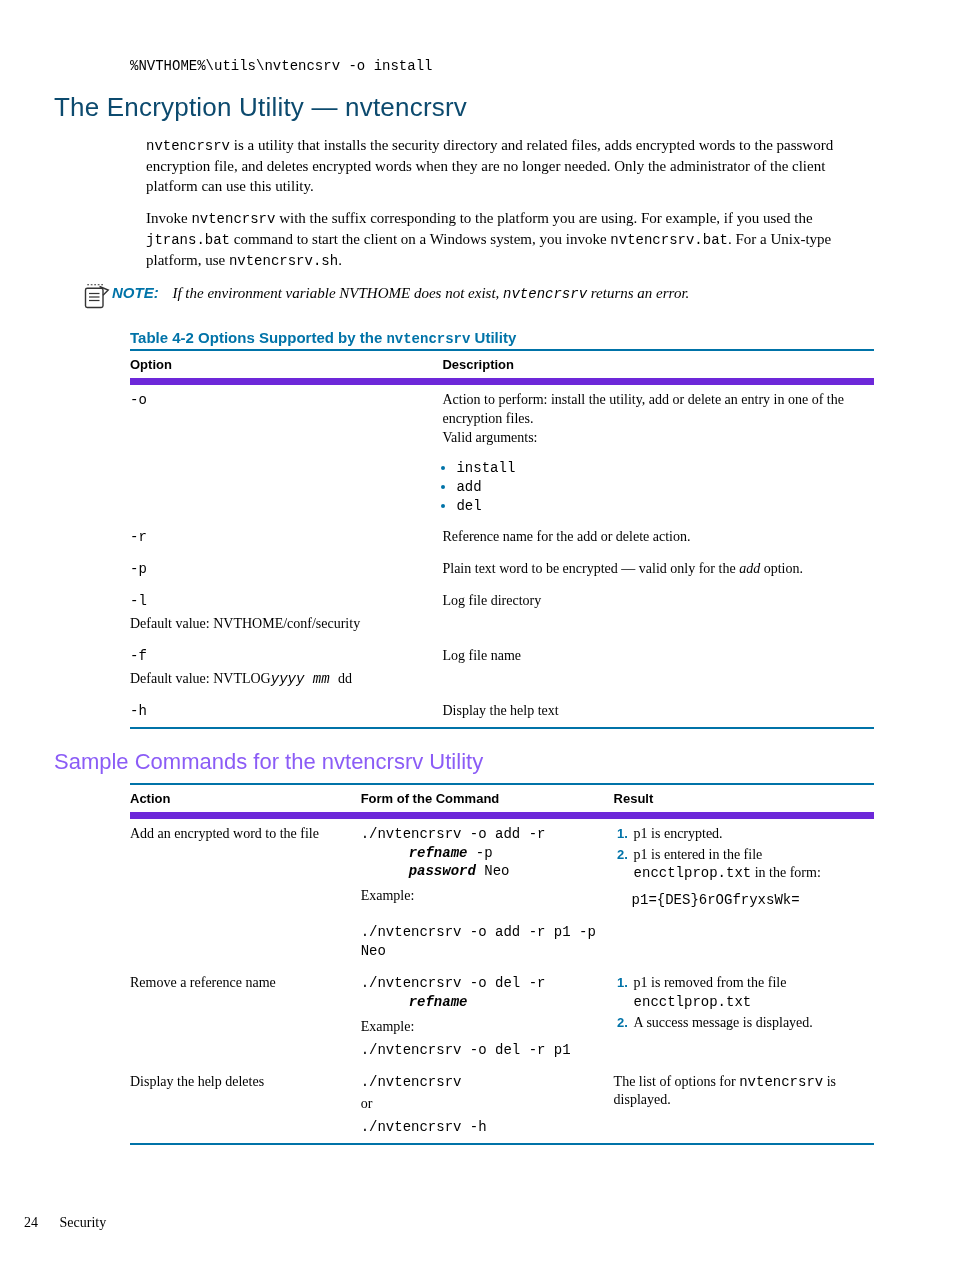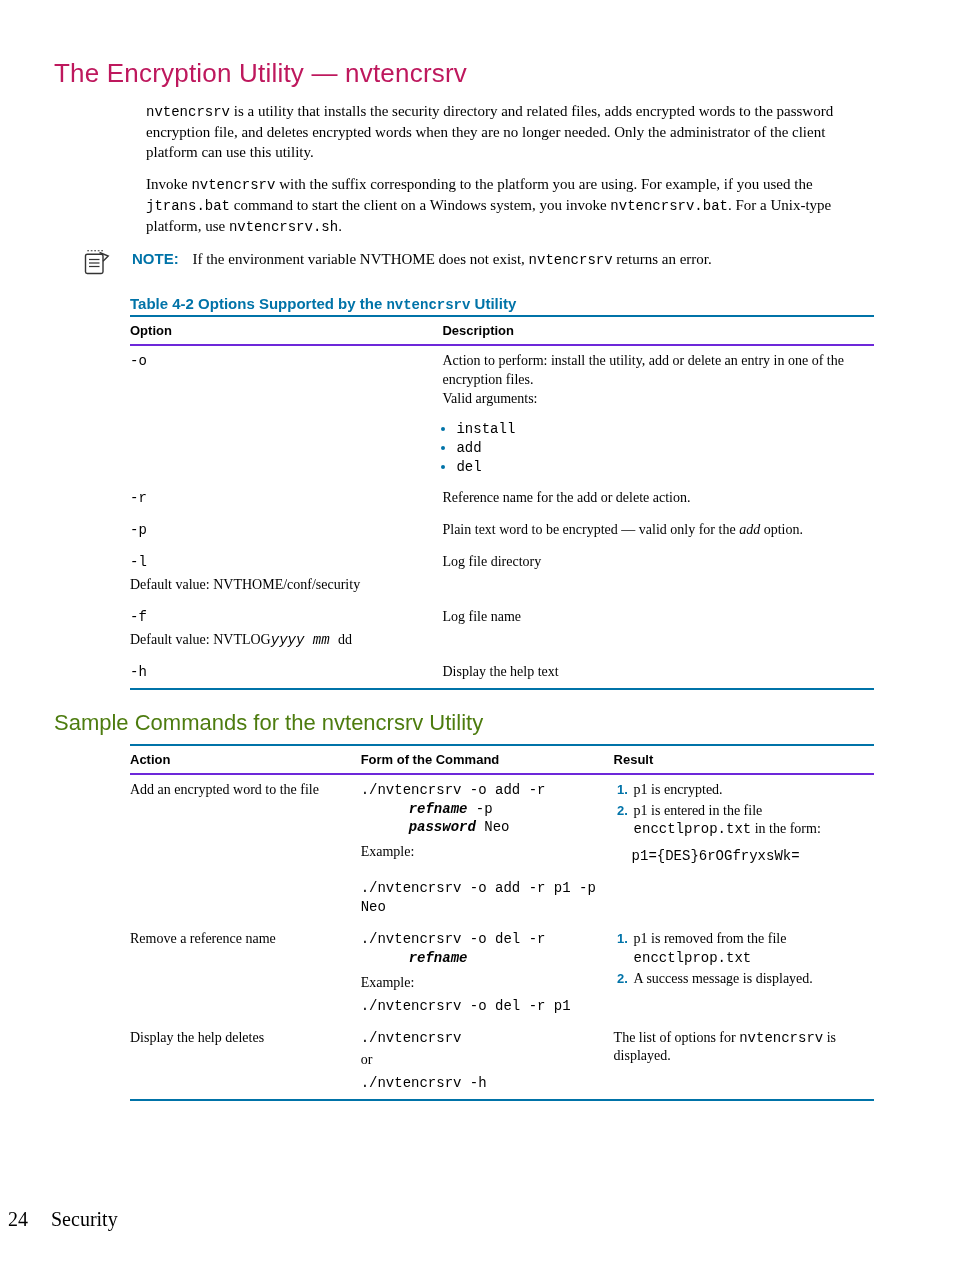--- a/index.html
+++ b/index.html
@@ -25,42 +25,43 @@
     font-family: "Courier New", Courier, monospace;
     font-size: 14px;
   }
   .cmdline {
     margin-bottom: 18px;
   }
   h2.section-title {
     font-family: Arial, Helvetica, sans-serif;
     font-weight: 300;
     font-size: 26px;
-    color: #be185d;
+    color: #0c4a6e;
     margin: 0 0 12px 0;
     letter-spacing: 0.2px;
     margin-left: -76px;
   }
   h2.sub-section-title {
     font-family: Arial, Helvetica, sans-serif;
     font-weight: 300;
     font-size: 22px;
-    color: #4d7c0f;
+    color: #8b5cf6;
     margin: 20px 0 8px 0;
     margin-left: -76px;
   }
   p.body {
     margin: 0 0 12px 16px;
     line-height: 1.35;
   }
   .note-block {
     display: flex;
     align-items: flex-start;
-    gap: 22px;
+    gap: 2px;
     margin: 8px 0 14px -48px;
+    font-style: italic;
   }
   .note-icon {
     width: 28px;
     flex: 0 0 28px;
   }
   .note-label {
     font-family: Arial, Helvetica, sans-serif;
     font-weight: bold;
     color: #0073a8;
     font-size: 15px;
@@ -77,21 +78,21 @@
     font-size: 15px;
     margin: 6px 0 2px 0;
   }
   table.doc-table {
     width: 100%;
     border-collapse: collapse;
     font-size: 14px;
   }
   table.doc-table thead tr {
     border-top: 2.5px solid #0073a8;
-    border-bottom: 2px solid #6d28d9;
+    border-bottom: 7px solid #6d28d9;
   }
   table.doc-table th {
     text-align: left;
     font-family: Arial, Helvetica, sans-serif;
     font-weight: bold;
     font-size: 13px;
     padding: 6px 8px 6px 0;
   }
   table.doc-table tbody tr {
     border-bottom: 1px solid transparent;
@@ -137,33 +138,34 @@
   }
   ol.num li::marker {
     color: #0073a8;
     font-weight: bold;
     font-family: Arial, Helvetica, sans-serif;
     font-size: 13px;
   }
   .footer {
     position: absolute;
     bottom: 40px;
-    left: 8px;
-    font-size: 20px;
+    left: 24px;
+    font-size: 14px;
   }
   .footer .pagenum {
     margin-right: 18px;
   }
 </style>
 </head>
 <body>
 
 <div class="page">
   <div class="content">
 
+    <div class="mono cmdline">%NVTHOME%\utils\nvtencsrv -o install</div>
 
     <h2 class="section-title">The Encryption Utility — nvtencrsrv</h2>
 
     <p class="body">
       <span class="mono">nvtencrsrv</span><span> is a utility that installs the security directory and related files, adds encrypted words to the password encryption file, and deletes encrypted words when they are no longer needed. Only the administrator of the client platform can use this utility.</span>
     </p>
 
     <p class="body">
       <span>Invoke </span><span class="mono">nvtencrsrv</span><span> with the suffix corresponding to the platform you are using. For example, if you used the </span><span class="mono">jtrans.bat</span><span> command to start the client on a Windows system, you invoke </span><span class="mono">nvtencrsrv.bat</span><span>. For a Unix-type platform, use </span><span class="mono">nvtencrsrv.sh</span><span>.</span>
     </p>

